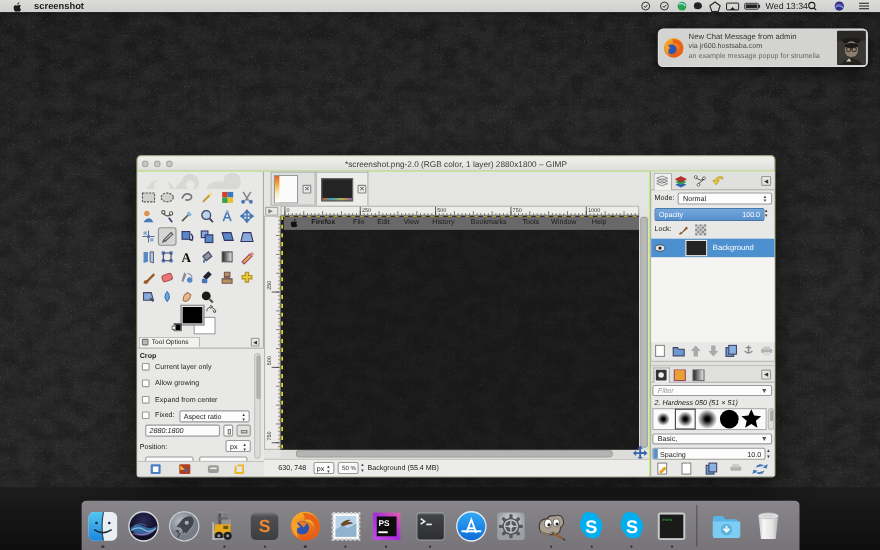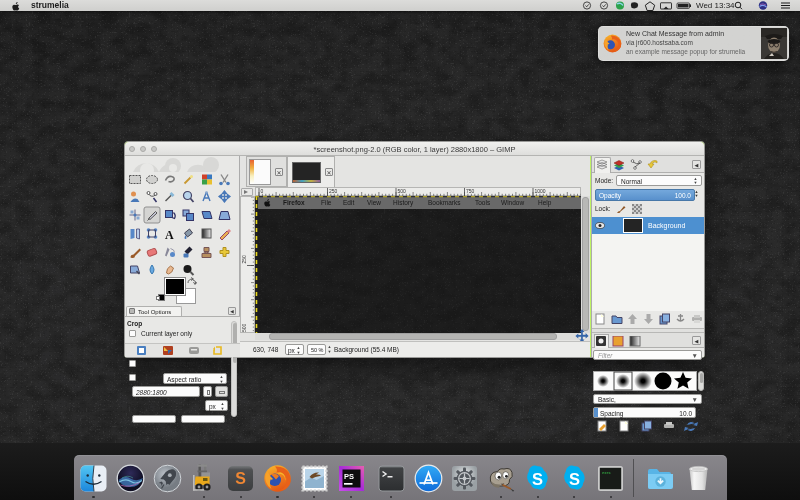--- a/index.html
+++ b/index.html
@@ -25,21 +25,21 @@
 #notif { position:absolute; left:598px; top:26px; width:191px; height:35px;
   background:rgba(217,217,215,0.97); border-radius:5px; box-shadow:0 3px 8px rgba(0,0,0,0.5), inset 0 0 0 0.5px rgba(255,255,255,0.5);
   overflow:hidden; }
 #notif .t1 { position:absolute; left:28px; top:4px; font-size:7px; color:#333; }
 #notif .t2 { position:absolute; left:28px; top:13px; font-size:6.5px; color:#444; }
 #notif .t3 { position:absolute; left:28px; top:22px; font-size:6.5px; color:#666; }
 #notif .photo { position:absolute; left:163px; top:2px; width:26px; height:31px; border-radius:2px;
   background: linear-gradient(160deg, #4a4a48 0%, #2e2c2a 55%, #191715 100%); }
 
 
-#gimp { position:absolute; left:124px; top:141px; width:581px; height:217px;
+#gimp { position:absolute; left:124px; top:141px; width:581px; height:293px;
   background:#bef264; border:1px solid #9a9a98; border-radius:4px 4px 3px 3px;
   box-shadow:0 10px 28px rgba(0,0,0,0.55); font-size:7px; color:#222;padding-left:40px; }
 #titlebar { position:absolute; left:0; top:0; right:0; height:14px;
   background:linear-gradient(#f0f0ee, #dededc); border-bottom:1px solid #b4b4b2;
   border-radius:4px 4px 0 0; }
 #titlebar .dot { position:absolute; top:3.8px; width:6.6px; height:6.6px; border-radius:50%;
   background:#c8c8c6; border:0.5px solid #aaaaa8; }
 #titlebar .title { position:absolute; width:100%; text-align:center; top:3px;
   font-size:7.5px; color:#3a3a3a; }
 
@@ -107,21 +107,21 @@
     <rect width="800" height="500" filter="url(#crack)" opacity="0.12"></rect>
     <rect width="800" height="500" filter="url(#nz)" opacity="0.09"></rect>
   </svg>
   <div class="bottomband"></div>
 </div>
 
 <div id="menubar">
   <svg class="apple" style="position:absolute;left:12px;top:1.5px" width="8" height="9" viewBox="0 0 8 9">
       <path d="M4.9 1.6 q0.9 -0.9 0.7 -1.6 q-0.9 0.1 -1.4 0.8 q-0.5 0.6 -0.4 1.4 q0.7 0 1.1 -0.6z M5.6 2.6 q-0.9 -0.1 -1.6 0.3 q-0.4 0.2 -0.9 0 Q2.5 2.6 1.8 2.7 Q0.4 3 0.3 4.8 q0 1.6 0.9 2.9 q0.6 0.9 1.3 0.9 q0.5 0 0.9 -0.2 q0.5 -0.3 1 0 q0.4 0.2 0.9 0.2 q0.8 0 1.4 -1 q0.4 -0.6 0.5 -1.1 q-1.1 -0.5 -1.1 -1.7 q0 -1 0.9 -1.6 q-0.5 -0.7 -1.4 -0.6z" fill="#1c1c1c"></path>
     </svg>
-  <span class="appname">strumelia</span>
+  <span class="appname">screenshot</span>
   <span class="clock">Wed 13:34</span>
   <svg width="800" height="11" style="position:absolute;left:0;top:0">
     <g stroke="#222" fill="none" stroke-width="0.8">
       <circle cx="587" cy="5.5" r="3.6"></circle>
         <path d="M585.5 5.5l1.2 1.3 2-2.4"></path>
       <circle cx="604" cy="5.5" r="3.6"></circle>
         <path d="M602.5 5.5l1.2 1.3 2-2.4"></path>
     </g>
     <circle cx="620" cy="5.5" r="4" fill="#2da24c"></circle>
     <path d="M617 4 a4 4 0 0 1 6 1.5" stroke="#8fd8ef" stroke-width="1.4" fill="none"></path>

